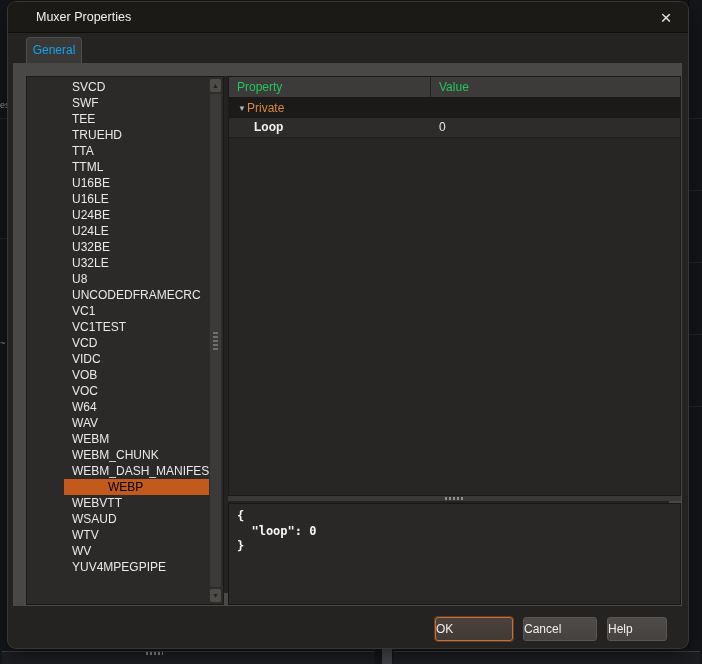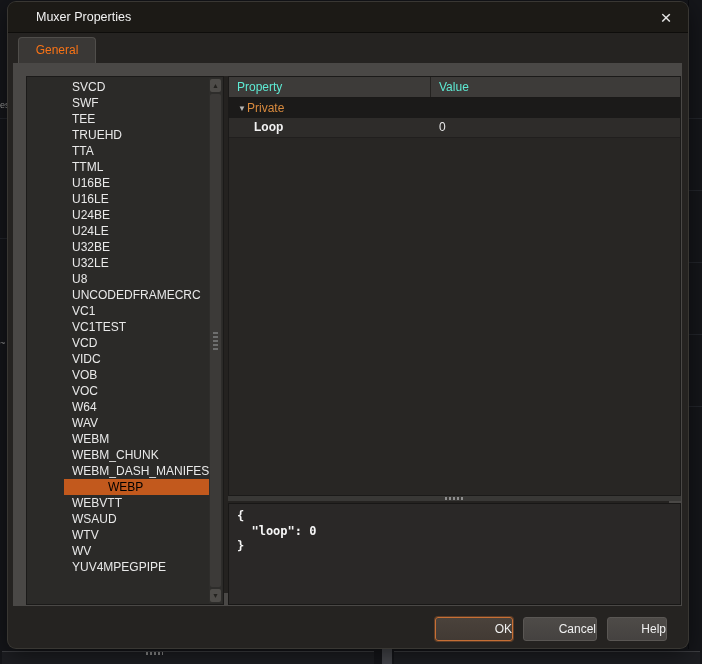--- a/index.html
+++ b/index.html
@@ -31,42 +31,42 @@
   .dialog{
     position:absolute;left:8px;top:2px;width:680px;height:646px;
     background:#252321;border-radius:8px;overflow:hidden;
     box-shadow:0 0 0 1px #393733, 0 6px 24px rgba(0,0,0,.55);
   }
   .titlebar{position:absolute;left:0;top:0;width:100%;height:31px;background:#1c1a16;border-bottom:1px solid #0e0d0b;}
   .titlebar .title{position:absolute;left:28px;top:0;line-height:30px;font-size:12.5px;color:#f2f2f2;}
   .close-btn{position:absolute;right:10px;top:4px;width:24px;height:24px;text-align:center;
     color:#e6e6e6;font-size:19px;line-height:23px;font-weight:300;cursor:default;}
   
-  .tab{position:absolute;left:10px;top:35px;width:78px;height:26px;background:#3a3836;
+  .tab{position:absolute;left:18px;top:35px;width:56px;height:26px;background:#3a3836;
     border:1px solid #504e4b;border-bottom:none;border-radius:4px 4px 0 0;
-    text-align:center;line-height:25px;font-size:12px;color:#f97316;}
+    text-align:center;line-height:25px;font-size:12px;color:#0ea5e9;}
   
   .pane{position:absolute;left:5px;top:61px;width:669px;height:543px;background:#4a4846;padding:13px;}
   .pane-inner{position:relative;width:100%;height:100%;background:#242220;}
   
   .muxer-list{position:absolute;left:0;top:0;width:198px;height:529px;background:#2b2a28;border:1px solid #1b1a19;}
   .list-items{position:absolute;left:1px;top:1px;bottom:1px;width:182px;overflow:hidden;padding-top:1px;}
   .list-item{height:16px;line-height:16px;font-size:12px;color:#e9e9e9;padding-left:44px;white-space:nowrap;}
   .list-item.selected{background:var(--accent);color:#000000;margin-left:36px;}
   .scrollbar{position:absolute;right:1px;top:1px;bottom:1px;width:13px;background:#2e2d2b;}
   .sb-btn{position:absolute;left:1px;width:11px;height:13px;background:#4e4c49;border-radius:2px;
     color:#23221f;font-size:7px;text-align:center;line-height:13px;}
   .sb-up{top:1px;}
   .sb-down{bottom:1px;}
   .sb-thumb{position:absolute;left:1px;top:16px;bottom:16px;width:11px;background:#3c3a38;border-radius:2px;}
   .sb-grip{position:absolute;left:3px;top:calc(50% - 9px);width:5px;height:18px;
     background:repeating-linear-gradient(0deg,#6e6e6e 0 2px,transparent 2px 4px);}
   
   .prop-table{position:absolute;left:202px;top:0;width:453px;height:420px;background:#282624;border:1px solid #1b1a19;}
-  .prop-header{display:flex;height:21px;background:#3d3b39;border-bottom:1px solid #1a1918;font-size:12px;color:#5eead4;}
+  .prop-header{display:flex;height:21px;background:#3d3b39;border-bottom:1px solid #1a1918;font-size:12px;color:#22c55e;}
   .prop-header .hcell{line-height:20px;padding-left:8px;}
   .prop-header .hcell.c1{width:202px;border-right:1px solid #242220;}
   .prop-header .hcell.c2{flex:1;}
   .row{display:flex;font-size:12px;}
   .row-group{height:20px;background:#1b1a19;color:var(--private);align-items:center;}
   .collapse-icon{width:18px;padding-left:9px;font-size:8px;color:#b5b5b5;}
   .group-label{line-height:20px;}
   .row-prop{height:20px;background:#2e2c2a;border-bottom:1px solid #211f1e;}
   .row-prop .pname{width:202px;padding-left:25px;line-height:19px;font-weight:bold;color:#f2f2f2;}
   .row-prop .pvalue{flex:1;padding-left:8px;line-height:19px;color:#e9e9e9;}
@@ -74,21 +74,21 @@
   .splitter{position:absolute;left:202px;top:420px;width:453px;height:5px;background:#393836;}
   .splitter .dots{position:absolute;left:calc(50% - 10px);top:1px;width:20px;height:3px;
     background:repeating-linear-gradient(90deg,#8f8f8f 0 2px,transparent 2px 4px);}
   
   .json-panel{position:absolute;left:202px;top:427px;width:453px;height:102px;background:#2a2827;border:1px solid #181716;
     padding:5px 8px;}
   .json-text{font-family:"DejaVu Sans Mono",monospace;font-size:12px;font-weight:bold;line-height:15px;
     color:#f5f5f5;white-space:pre;}
   
   .dlg-btn{position:absolute;top:615px;height:24px;border-radius:3px;font-size:12px;color:#f0f0f0;
-    text-align:right;line-height:22px;background:linear-gradient(#4e4b48,#454240);border:1px solid #5a5754;}
+    text-align:left;line-height:22px;background:linear-gradient(#4e4b48,#454240);border:1px solid #5a5754;}
   .btn-ok{left:427px;width:78px;background:linear-gradient(#4a423b,#423a34);border:1px solid var(--okborder);
     box-shadow:0 0 0 1px rgba(199,111,53,.35);}
   .btn-cancel{left:515px;width:74px;}
   .btn-help{left:599px;width:60px;}
 </style>
 </head>
 <body>
 
 <div class="bg-strip bg-left">
   <div class="hline" style="top:118px"></div>

